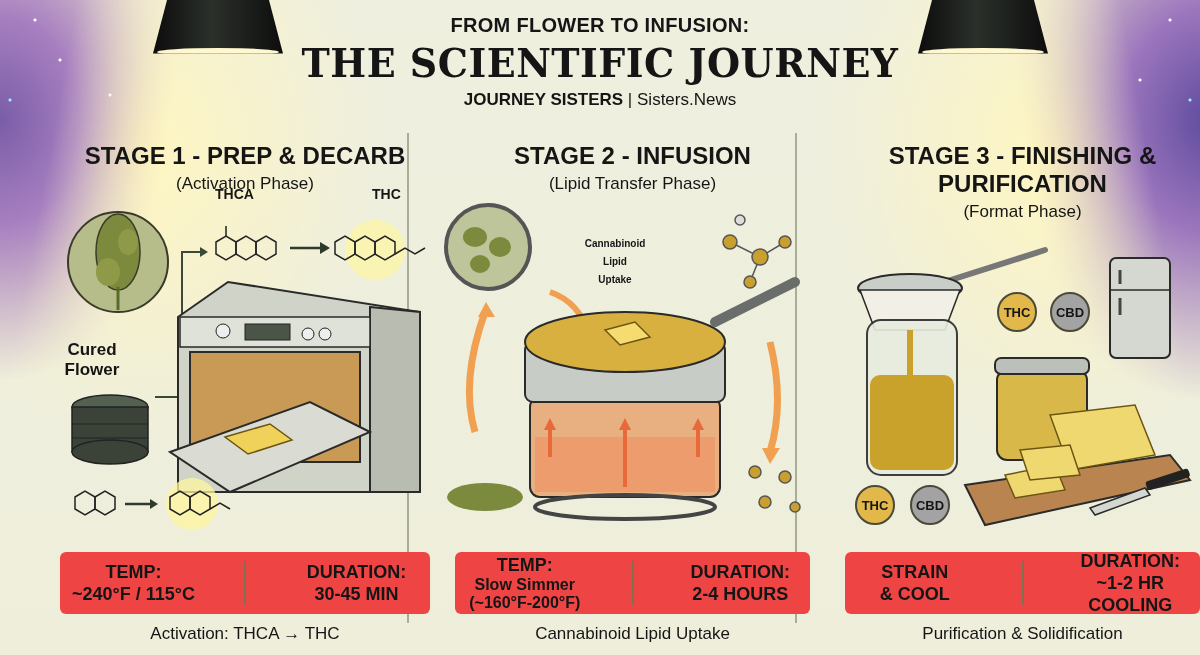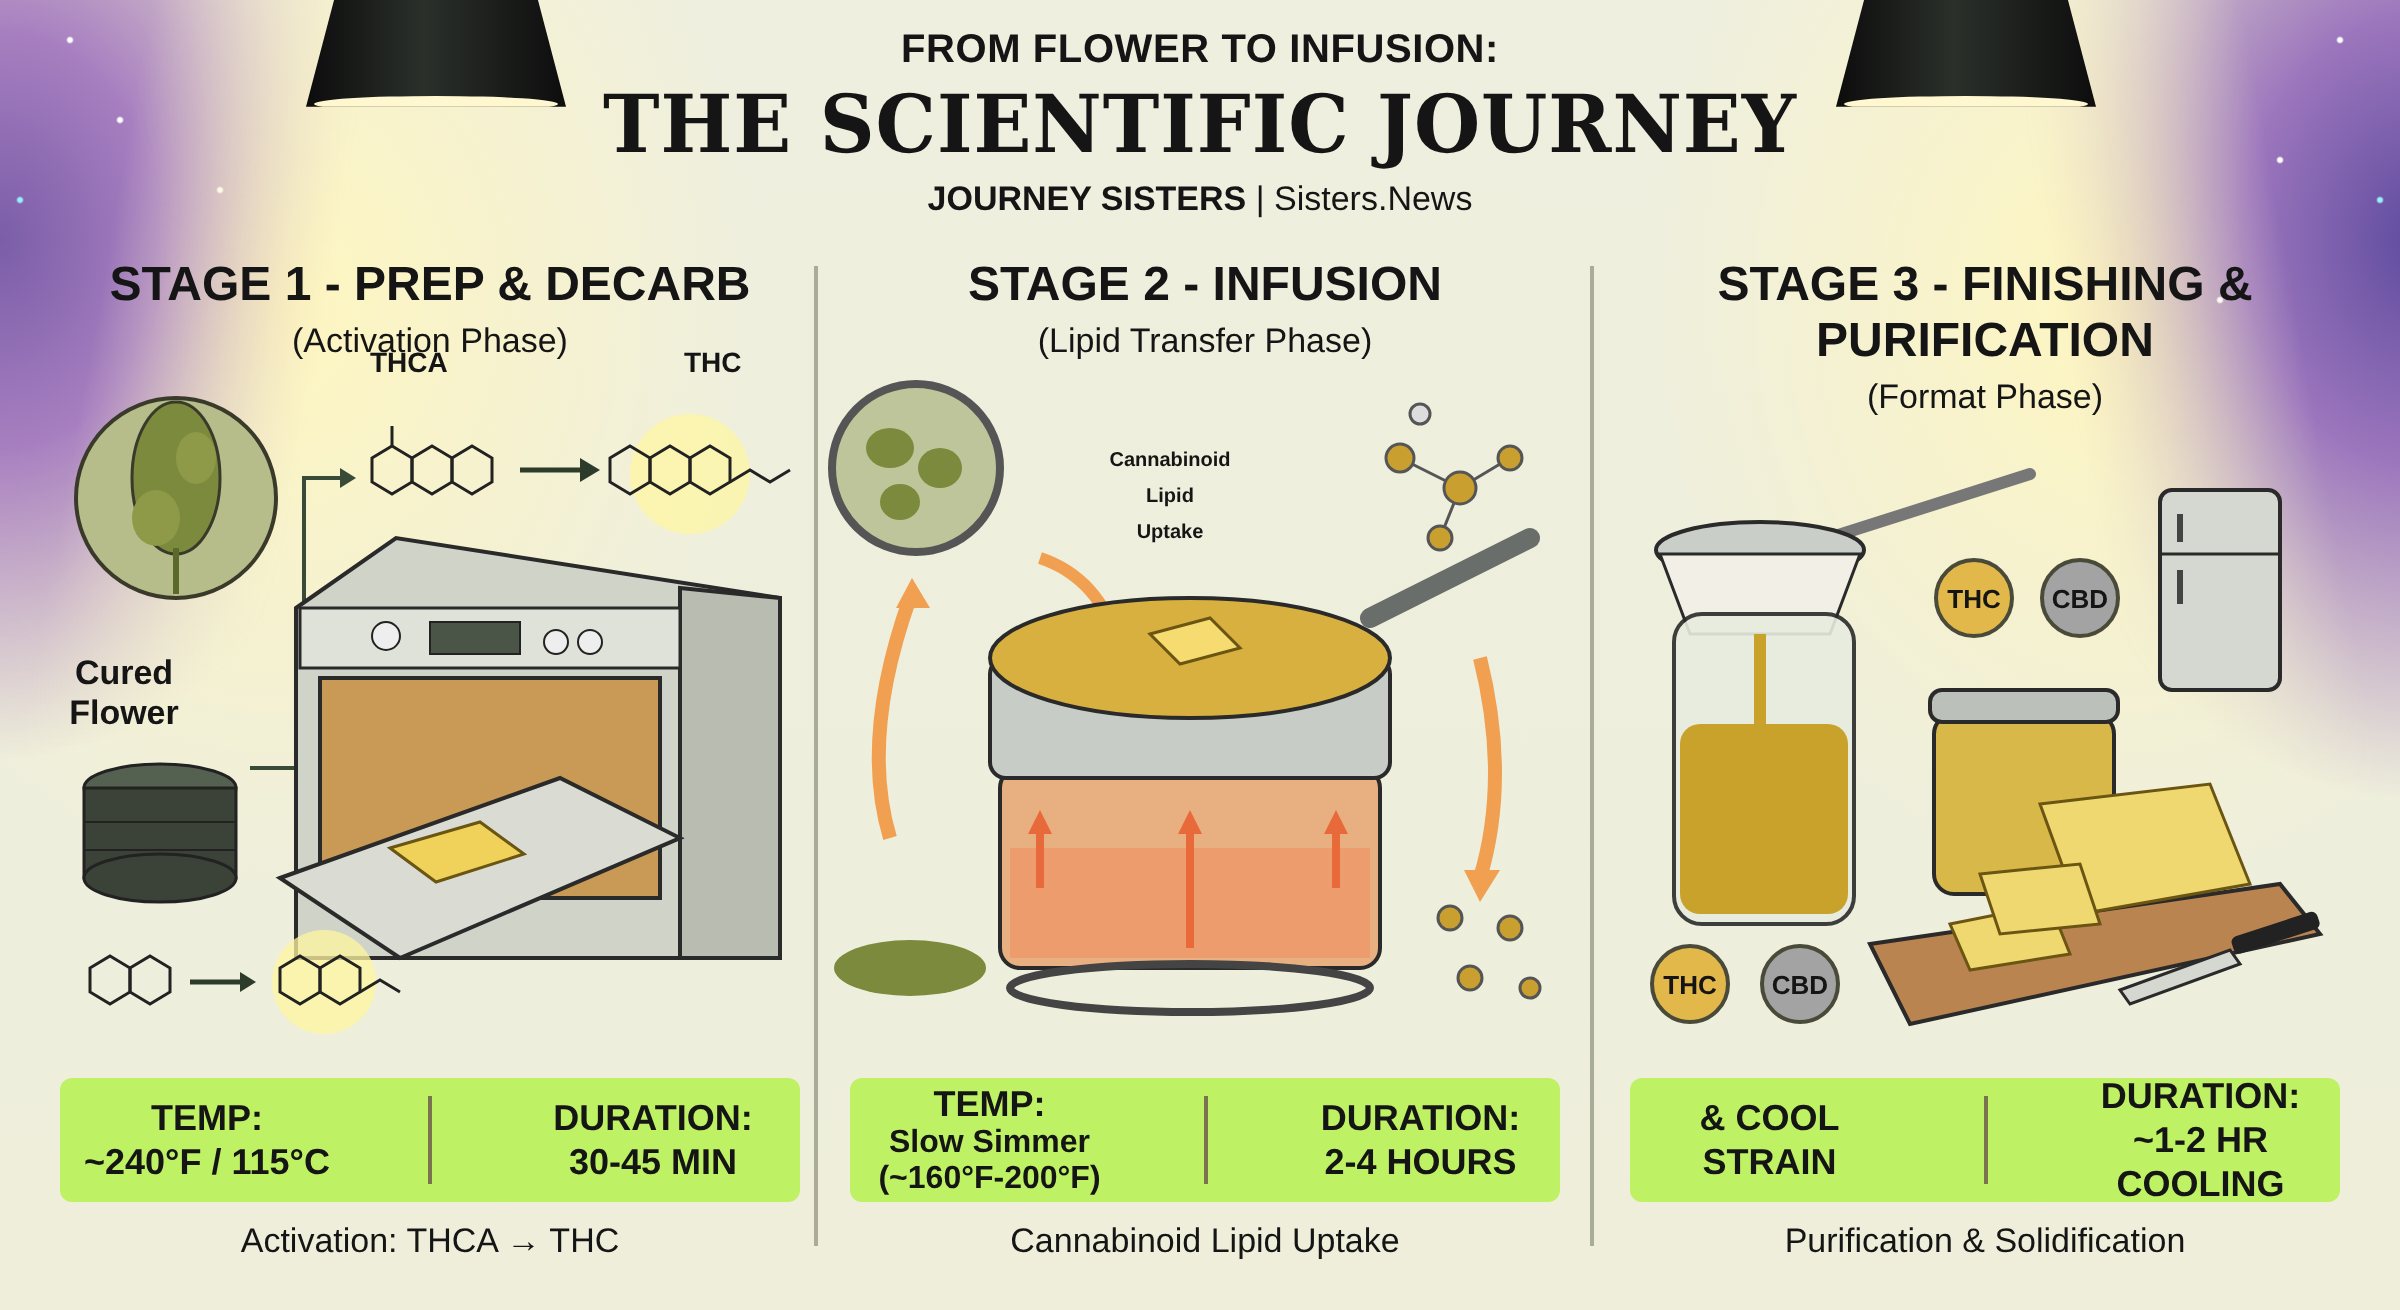--- a/index.html
+++ b/index.html
@@ -56,27 +56,27 @@
   .header .kicker { font-weight: 700; font-size: 20px; letter-spacing: 0.3px; }
   .header .title {
     font-family: "DejaVu Serif", "Liberation Serif", serif; font-weight: 700;
     font-size: 40px; letter-spacing: 0.5px; margin-top: 2px; transform: scaleX(0.95);
   }
   .header .byline { font-size: 17px; margin-top: 4px; }
   .header .byline b { font-weight: 700; }
 
   .divider { position: absolute; top: 133px; width: 2px; height: 490px; background: #a9ac96; }
 
-  .stage { position: absolute; top: 127px; height: 510px; }
+  .stage { position: absolute; top: 140px; height: 510px; margin-left: 30px; }
   .stage .stage-title { text-align: center; font-weight: 700; font-size: 24px; line-height: 28px; }
   .stage .stage-sub { text-align: center; font-size: 17px; line-height: 24px; margin-top: 2px; }
 
   .stats {
     position: absolute; top: 412px; left: 0; right: 0; height: 62px;
-    background: #bef264; border-radius: 6px;
+    background: #ef4444; border-radius: 6px;
     display: flex; align-items: center; gap: 37px;
   }
   .stats .cell { flex: 1; text-align: center; font-weight: 700; font-size: 18px; line-height: 22px; }
   .stats .cell.small .v { font-size: 16px; line-height: 18px; }
   .stats .sep { width: 2px; height: 44px; background: #7b7350; }
   .caption {
     position: absolute; top: 484px; left: 0; right: 0; text-align: center;
     font-size: 17px;
   }
 
@@ -306,22 +306,22 @@
     </g>
   </svg>
 
   <div class="badge thc" style="left:152px; top:152px">THC</div>
   <div class="badge cbd" style="left:205px; top:152px">CBD</div>
   <div class="badge thc" style="left:10px; top:345px">THC</div>
   <div class="badge cbd" style="left:65px; top:345px">CBD</div>
 
   <div class="stats">
     <div class="cell">
+      <div>STRAIN</div>
       <div>&amp; COOL</div>
-      <div>STRAIN</div>
     </div>
     <div class="sep"></div>
     <div class="cell">
       <div>DURATION:</div>
       <div>~1-2 HR COOLING</div>
     </div>
   </div>
   <div class="caption">Purification &amp; Solidification</div>
 </section>
 

